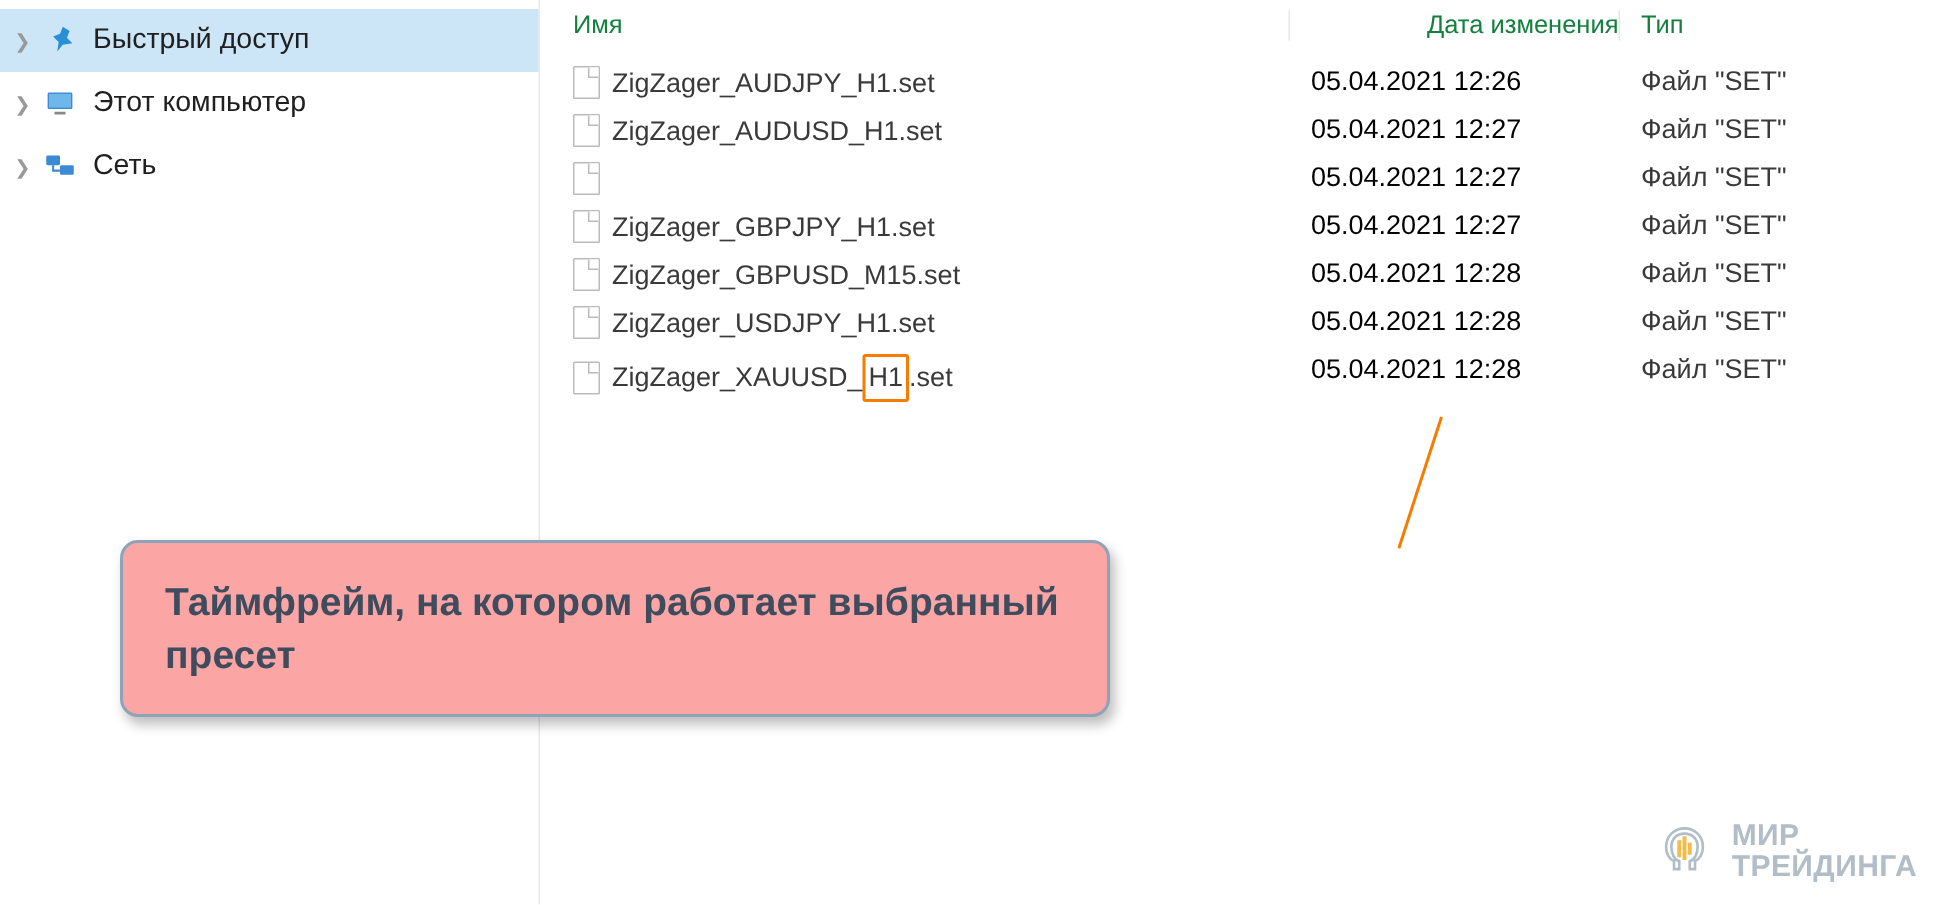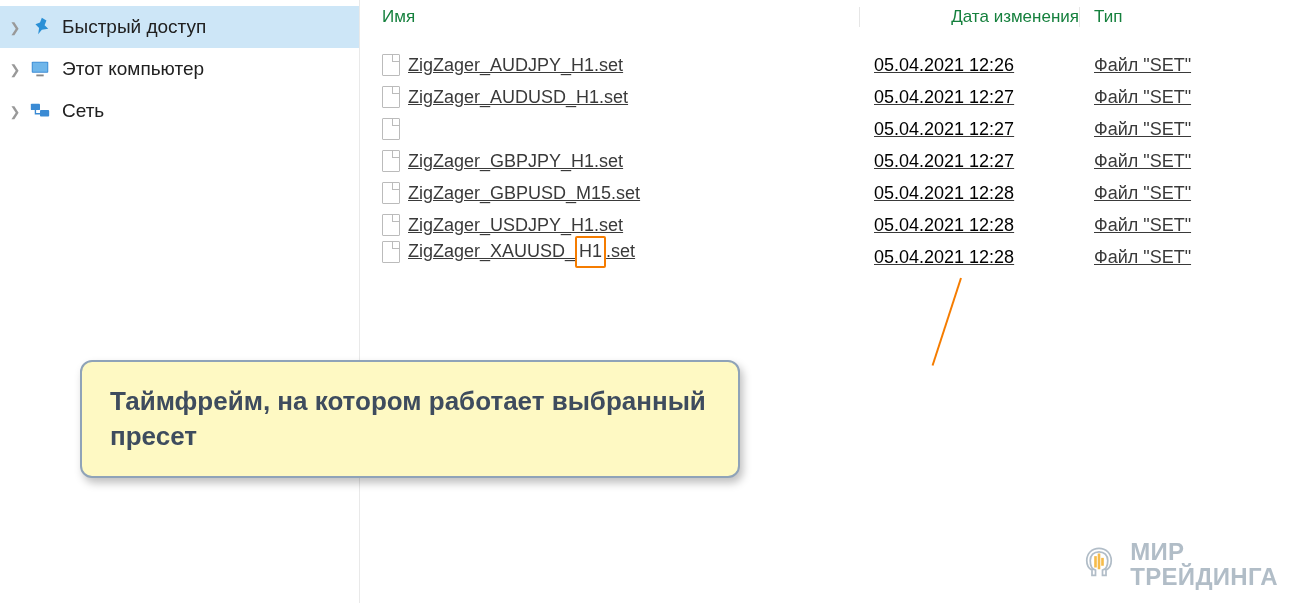--- a/index.html
+++ b/index.html
@@ -62,25 +62,24 @@
     color: #15803d;
     font-size: 17px;
   }
   .col-name  { width: 500px; padding-left: 22px; border-right:1px solid #e6e6e6; }
   .col-date  { width: 220px; padding-left: 14px; border-right:1px solid #e6e6e6;text-align:right;}
   .col-type  { width: 180px; padding-left: 14px; }
 
   .file-list { padding-top: 10px; }
   .row {
     display: flex;
-    align-items: flex-end;
+    align-items: flex-start;
     height: 32px;
     font-size: 18px;
     color: #3a3a3a;
-    text-decoration: underline;
   }
   .cell-name { width: 500px; padding-left: 22px; display:flex; align-items:center; gap:8px;}
   .cell-date { width: 220px; padding-left: 14px; color:#000000;}
   .cell-type { width: 180px; padding-left: 14px; color:#3a3a3a;}
 
   .file-icon {
     width: 18px; height: 22px;
     border: 1px solid #bbb;
     border-radius: 1px;
     background: #fff;
@@ -119,42 +118,42 @@
     transform-origin: top;
   }
   .callout {
     position: absolute;
     top: 360px;
     left: 80px;
     width: 660px;
     padding: 22px 28px;
     border: 2px solid #8FA3B8;
     border-radius: 12px;
-    background: #fef9c3;
+    background: #fca5a5;
     box-shadow: 3px 5px 8px rgba(0,0,0,0.25);
     font-weight: 700;
     font-size: 26px;
     line-height: 1.35;
     color: #3e4c5e;
     font-family: "Segoe UI", Tahoma, sans-serif;
   }
 
   
   .watermark {
     position: absolute;
     right: 22px;
     bottom: 14px;
     display: flex;
     align-items: center;
     gap: 10px;
     opacity: 0.9;
   }
   .watermark-text {
     font-weight: 700;
-    font-size: 24px;
+    font-size: 20px;
     line-height: 1.05;
     color: #A9B6C2;
     letter-spacing: 0.3px;
   }
 
   
   .logo { width:42px; height:42px; }
 </style>
 </head>
 <body>

